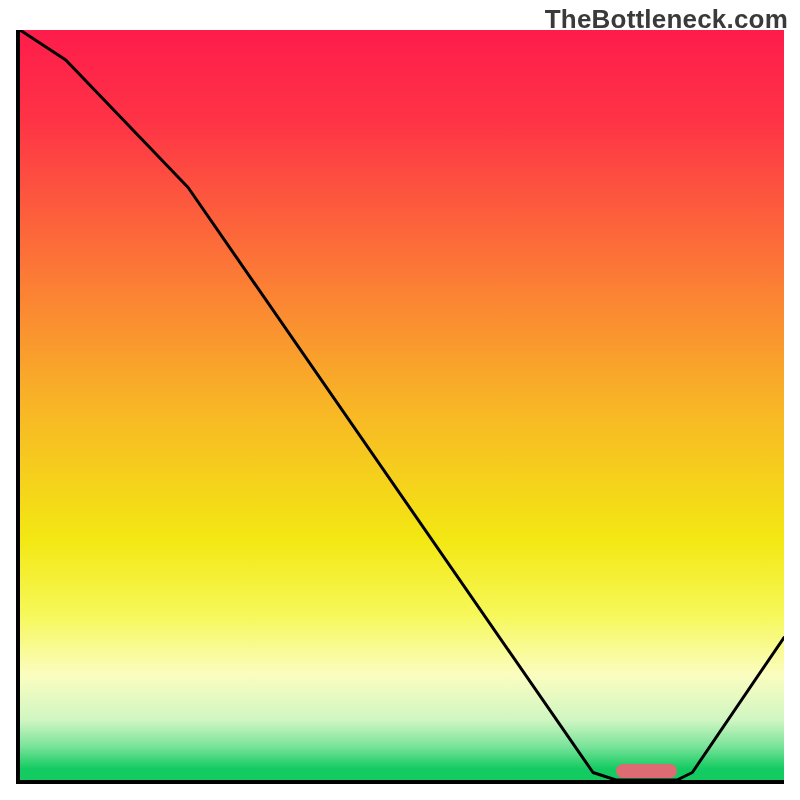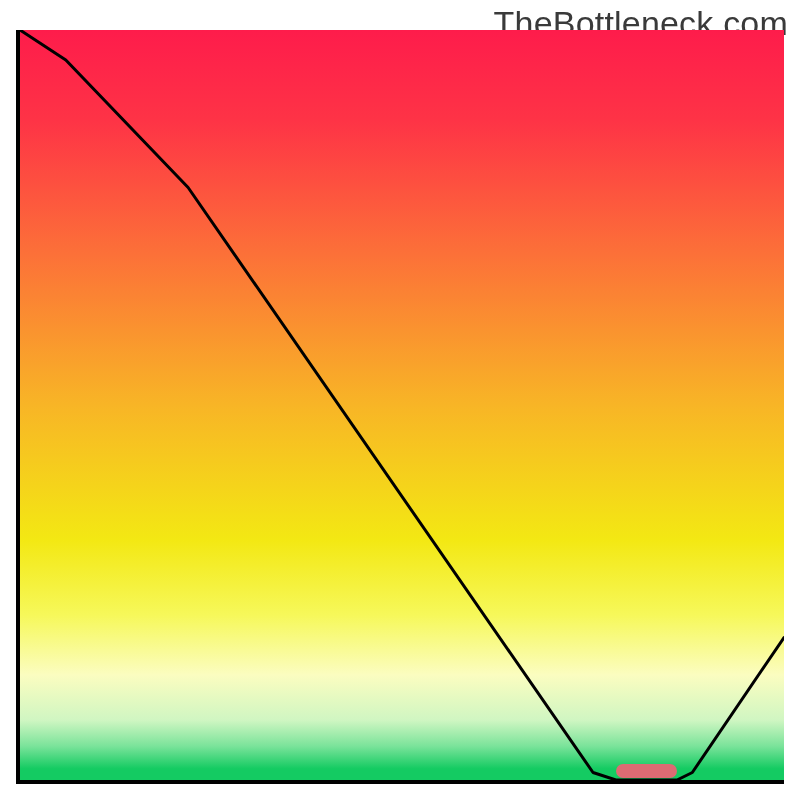--- a/index.html
+++ b/index.html
@@ -12,22 +12,22 @@
   }
   .container {
     position: relative;
     width: 800px;
     height: 800px;
   }
   .watermark {
     position: absolute;
     top: 4px;
     right: 12px;
-    font-size: 34px;
-    font-weight: 400;
+    font-size: 26px;
+    font-weight: 700;
     color: #3a3a3a;
     letter-spacing: 0.2px;
   }
   .plot-frame {
     position: absolute;
     left: 16px;
     top: 30px;
     width: 768px;
     height: 754px;
     border-left: 4px solid #000;

